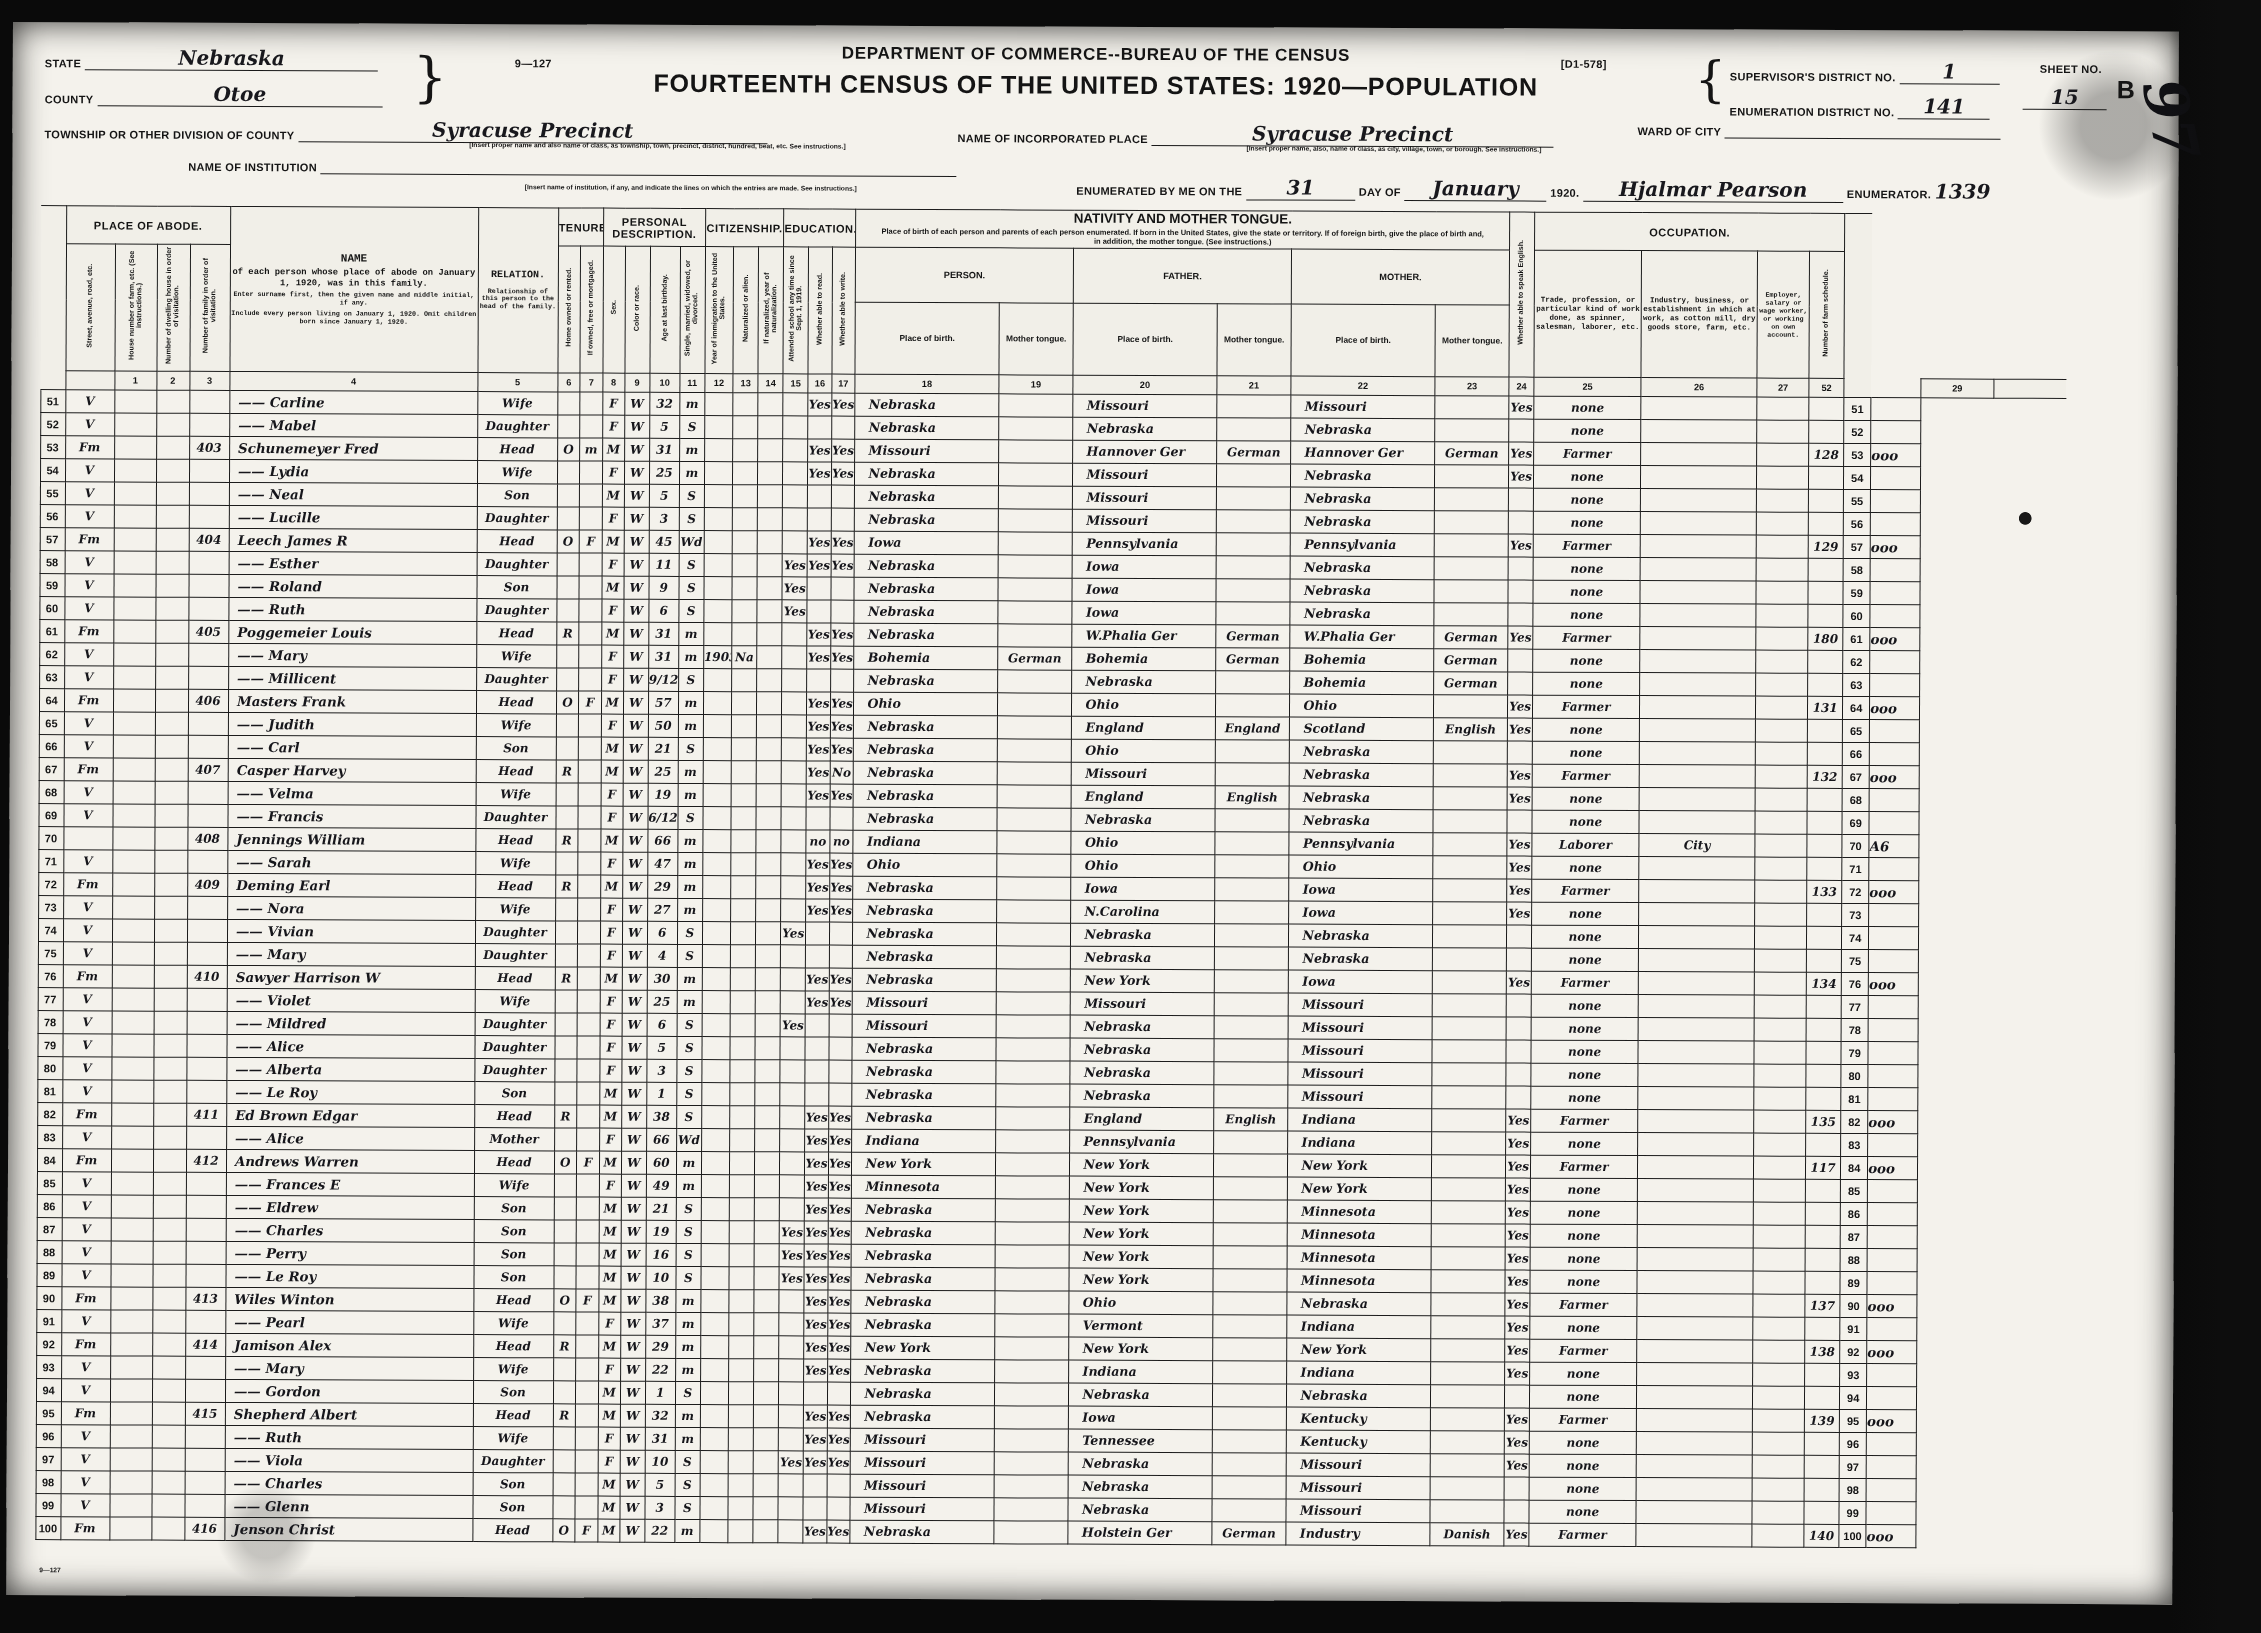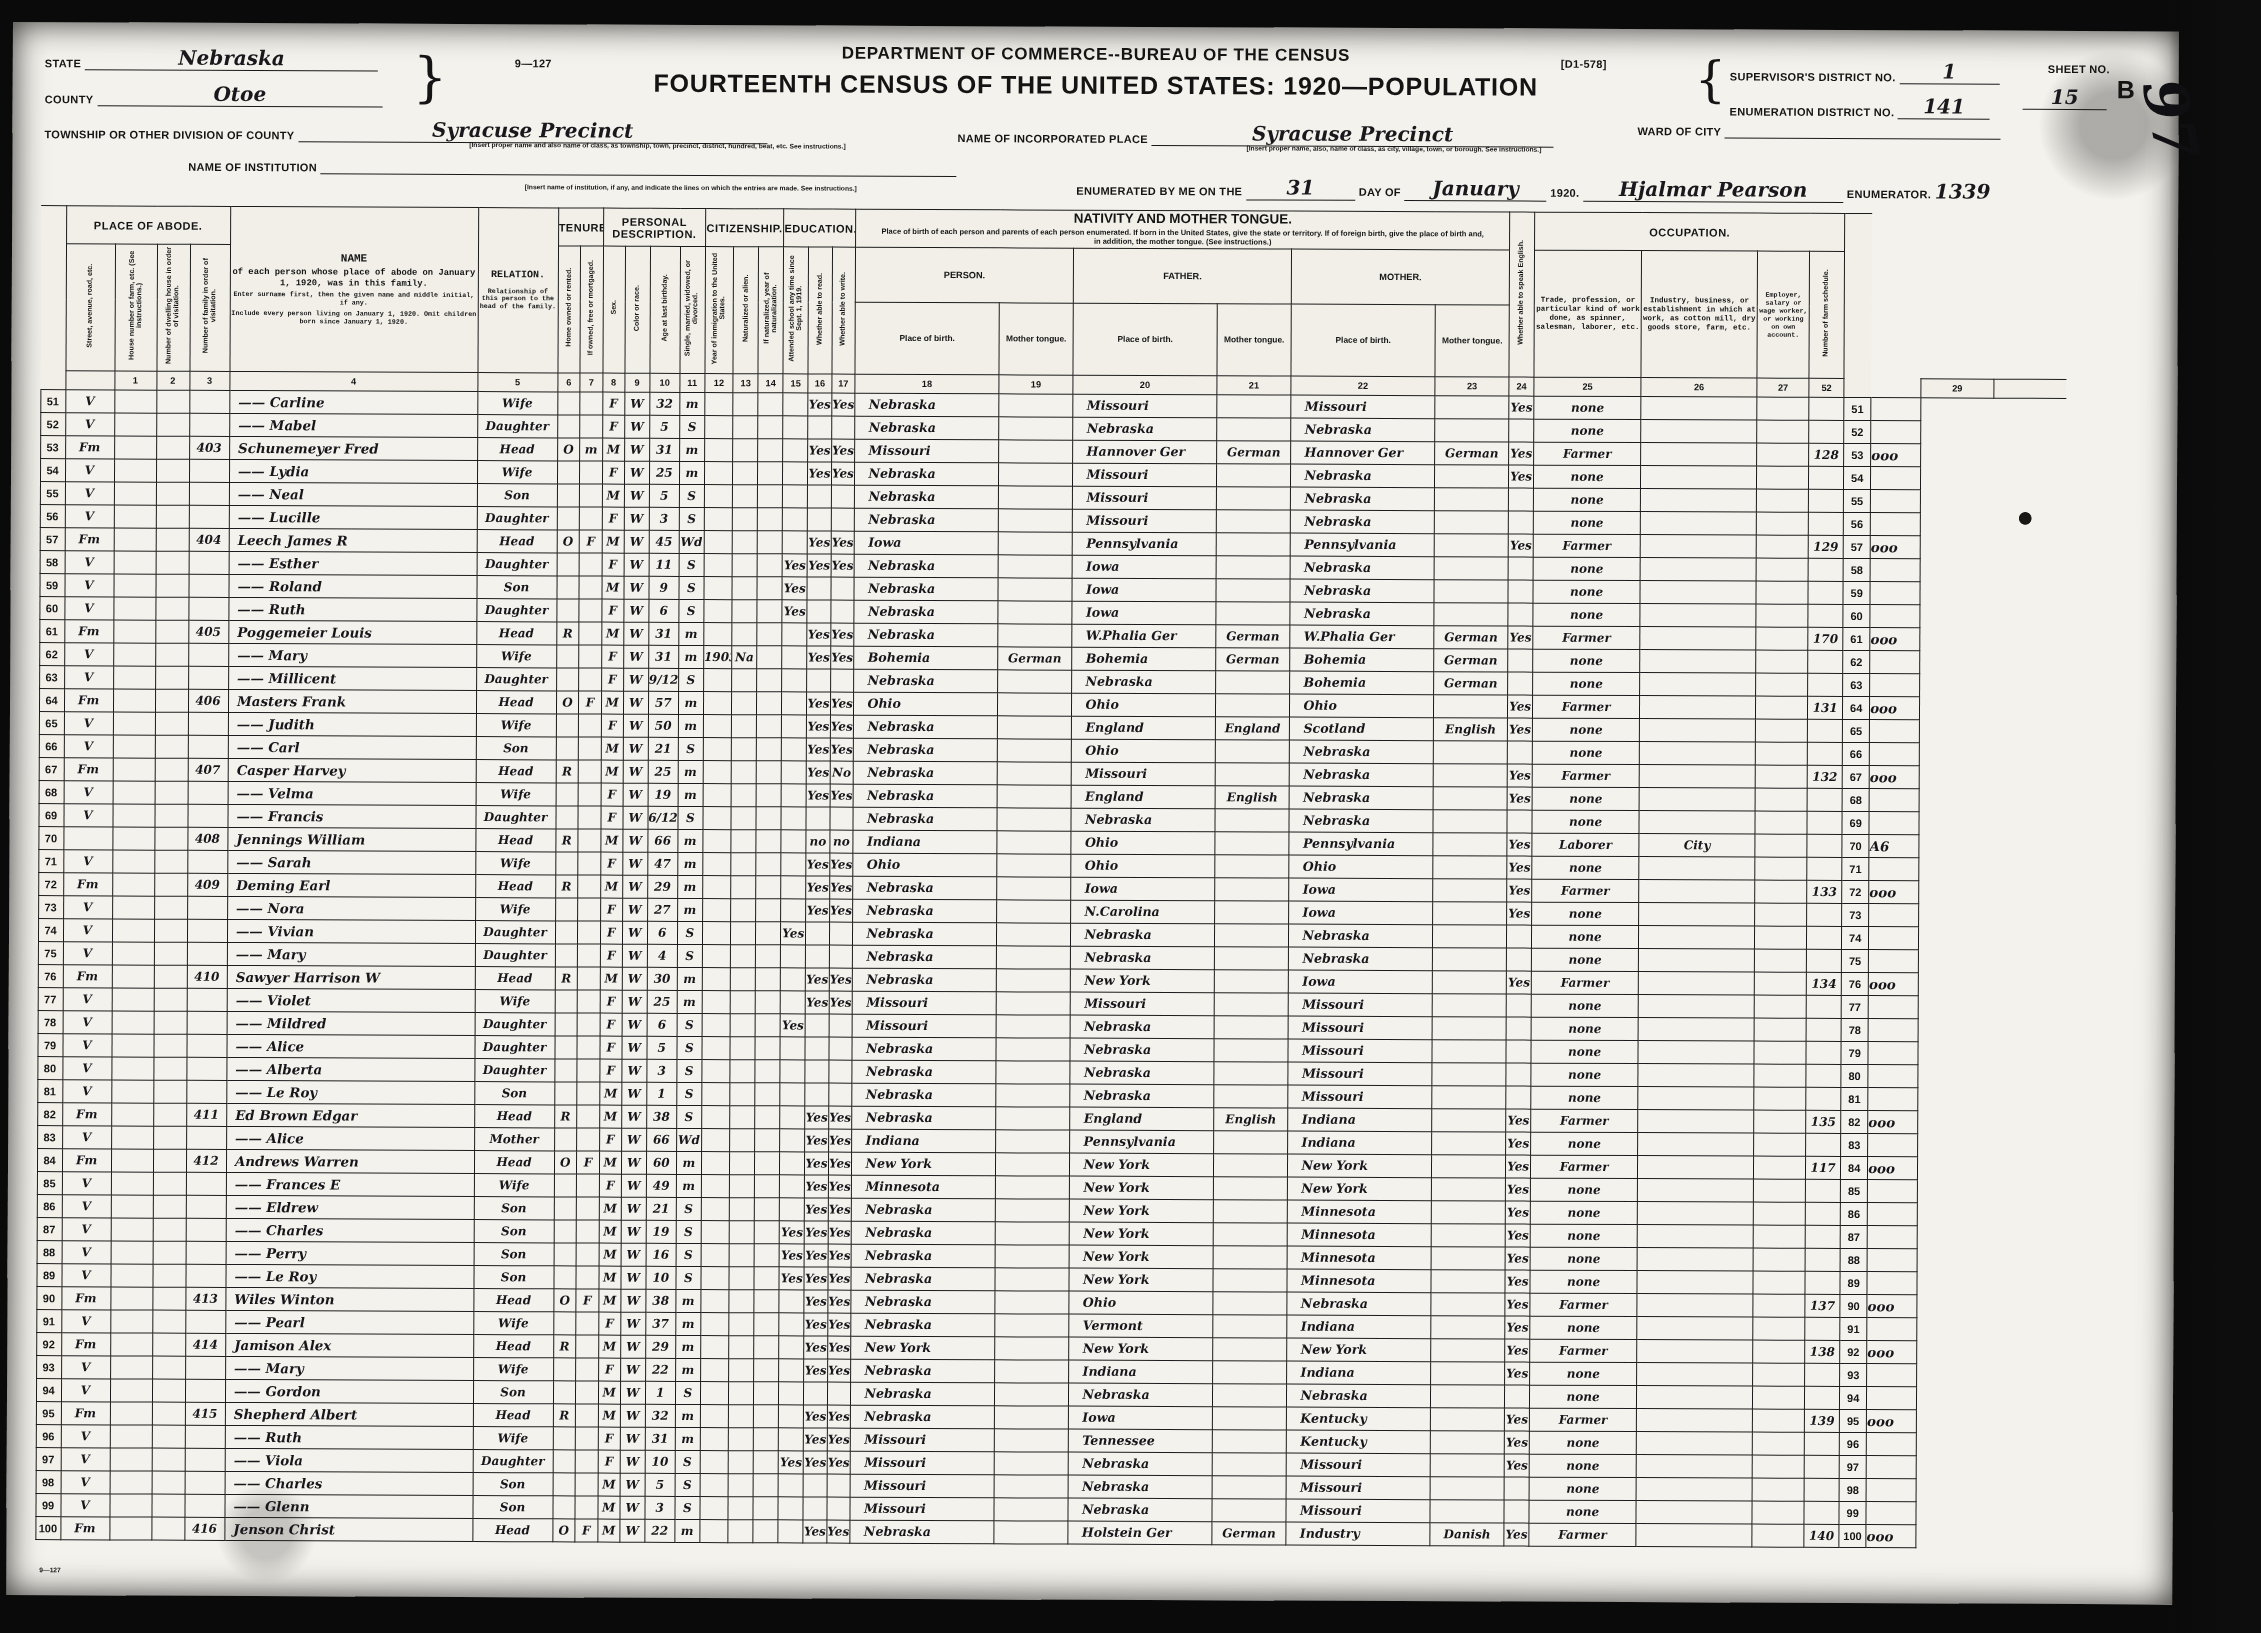--- a/index.html
+++ b/index.html
@@ -74,21 +74,21 @@
       <div class="abs lbl-sm" style="left:1548px;top:28.5px;">[D1-578]</div>
       <div class="abs brace" style="left:1682px;top:22px;font-size:49px;">{</div>
       <div class="abs" style="left:1717px;top:28.5px;">
         <span class="lbl-sm">SUPERVISOR'S DISTRICT NO.</span>
         <span class="fill hw hw-lg" style="width:100px;">1</span>
       </div>
       <div class="abs" style="left:1717px;top:64px;">
         <span class="lbl-sm">ENUMERATION DISTRICT NO.</span>
         <span class="fill hw hw-lg" style="width:92px;">141</span>
       </div>
-      <div class="abs lbl-sm" style="left:2027px;top:32px;margin-left:8px;">SHEET NO.</div>
+      <div class="abs lbl-sm" style="left:2027px;top:32px;">SHEET NO.</div>
       <div class="abs fill hw hw-lg" style="left:2010px;top:54px;width:84px;">15</div>
       <div class="abs" style="left:2104px;top:44px;font-size:25px;font-weight:bold;">B</div>
       <div class="abs stamp97" style="left:2117px;top:54px;">97</div>
 
       <div class="abs" style="left:32px;top:94px;">
         <span class="lbl-sm">TOWNSHIP OR OTHER DIVISION OF COUNTY</span>
         <span class="fill hw hw-lg" style="width:469px;">Syracuse Precinct</span>
       </div>
       <div class="abs note" style="left:394px;top:117px;width:502px;">[Insert proper name and also name of class, as township, town, precinct, district, hundred, beat, etc.  See instructions.]</div>
 
@@ -616,21 +616,21 @@
               <td class="hwc pb">Nebraska</td>
               <td class="hwc"></td>
               <td class="hwc pb">W.Phalia Ger</td>
               <td class="hwc">German</td>
               <td class="hwc pb">W.Phalia Ger</td>
               <td class="hwc">German</td>
               <td class="hwc">Yes</td>
               <td class="hwc">Farmer</td>
               <td class="hwc"></td>
               <td class="hwc"></td>
-              <td class="hwc">170</td>
+              <td class="hwc">180</td>
               <td class="lnr">61</td>
               <td class="mg hwc">ooo</td>
             </tr>
             <tr>
               <td class="ln">62</td>
               <td class="hwc">V</td>
               <td class="hwc"></td>
               <td class="hwc"></td>
               <td class="hwc"></td>
               <td class="hwc nm">—— Mary</td>

